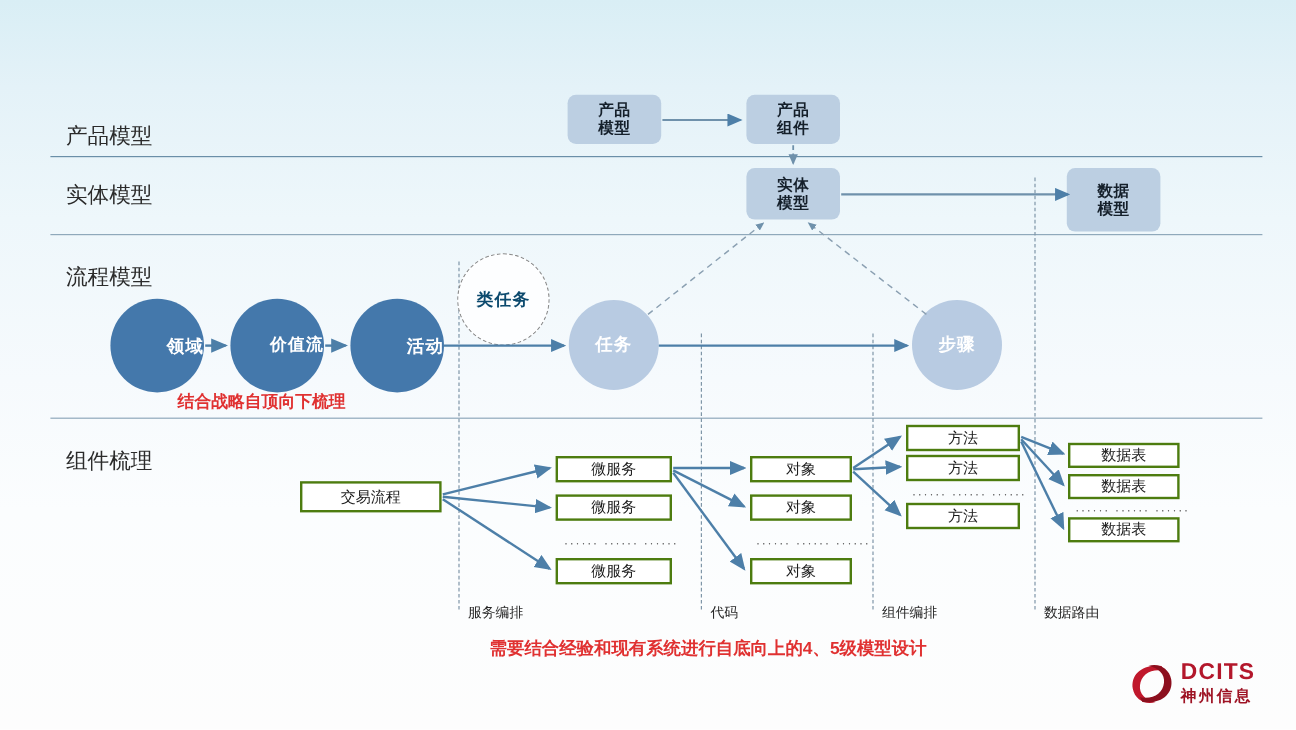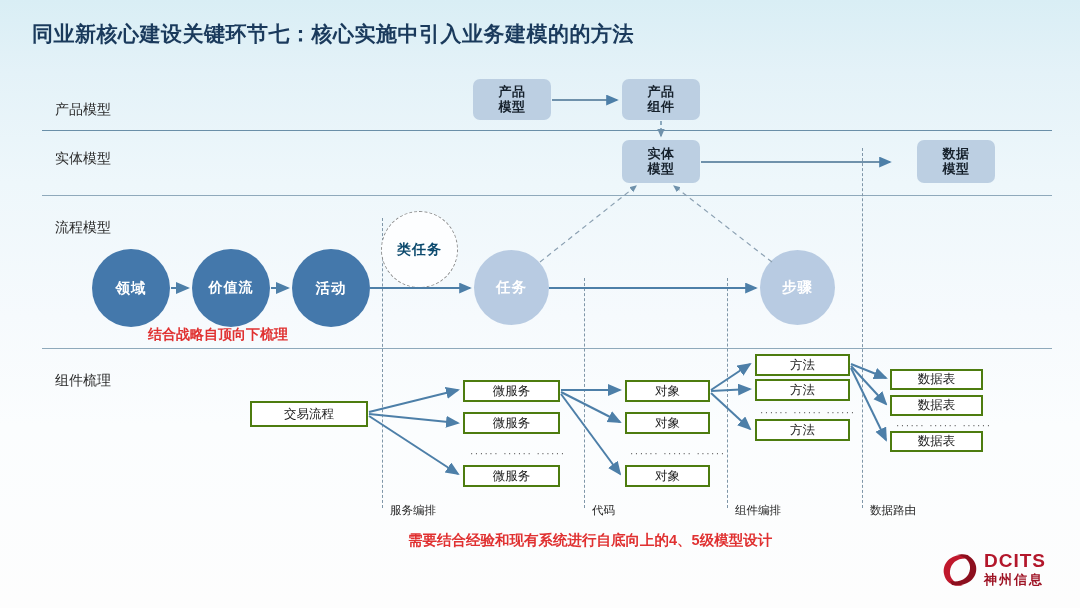--- a/index.html
+++ b/index.html
@@ -17,40 +17,40 @@
     position: absolute; left: 32px; top: 20px;
     font-size: 21px; font-weight: bold; color: #1a3a5c;
     letter-spacing: 0.5px; white-space: nowrap;
   }
 
   
   .hrule { position: absolute; height: 0; border-top: 1px solid #6a8fa8; left: 42px; width: 1010px; }
   .hrule.soft { border-top: 1px solid #8fa9bb; }
 
   .lane-label {
-    position: absolute; font-size: 14px; color: #2b2b2b; white-space: nowrap;
+    position: absolute; font-size: 18px; color: #2b2b2b; white-space: nowrap;
   }
 
   
   .rbox {
     position: absolute; background: #bccfe2; border-radius: 7px;
     display: flex; align-items: center; justify-content: center;
     text-align: center; font-size: 13px; font-weight: bold; color: #15202b;
     line-height: 1.15; letter-spacing: 0.5px;
   }
   .rbox span { display: block; }
 
   
   .circ {
     position: absolute; border-radius: 50%;
     display: flex; align-items: center; justify-content: center;
     font-size: 14.5px; font-weight: bold; color: #ffffff;
     letter-spacing: 1px; text-align: center;
   }
-  .circ.dark { background: #4478ab; }
+  .circ.dark { background: #4478ab; justify-content: flex-end; }
   .circ.light { background: #b8cbe2; color: #ffffff; }
   .circ.ghost {
     background: #fdfeff; border: 1px dashed #8c8c8c;
     color: #0c4a6e; font-size: 14px;
   }
 
   
   .pbox {
     position: absolute; background: #ffffff; border: 2px solid #4d7c0f;
     display: flex; align-items: center; justify-content: center;
@@ -89,21 +89,20 @@
               color: #b3172b; letter-spacing: 1px; font-family: "Liberation Sans", sans-serif; }
   .logo .lb { position: absolute; left: 46px; top: 23px; font-size: 13px; font-weight: bold;
               color: #9e1324; letter-spacing: 2px; }
   .logo .swirl { position: absolute; left: 0; top: 0; width: 44px; height: 44px; }
 </style>
 </head>
 <body>
 
 <div id="slide">
 
-  <div class="title">同业新核心建设关键环节七：核心实施中引入业务建模的的方法</div>
 
   <div class="hrule" style="top:130px;"></div>
   <div class="hrule soft" style="top:195px;"></div>
   <div class="hrule soft" style="top:348px;"></div>
 
   <div class="lane-label" style="left:55px; top:101px;">产品模型</div>
   <div class="lane-label" style="left:55px; top:150px;">实体模型</div>
   <div class="lane-label" style="left:55px; top:219px;">流程模型</div>
   <div class="lane-label" style="left:55px; top:372px;">组件梳理</div>
 
@@ -117,21 +116,21 @@
 模型</span>
   </div>
   <div class="rbox" style="left:622px; top:79px; width:78px; height:41px;">
     <span style="white-space:pre-line">产品
 组件</span>
   </div>
   <div class="rbox" style="left:622px; top:140px; width:78px; height:43px;">
     <span style="white-space:pre-line">实体
 模型</span>
   </div>
-  <div class="rbox" style="left:917px; top:140px; width:78px; height:43px;">
+  <div class="rbox" style="left:889px; top:140px; width:78px; height:53px;">
     <span style="white-space:pre-line">数据
 模型</span>
   </div>
 
   <div class="circ dark" style="left:92px; top:249px; width:78px; height:78px;">
     <span>领域</span>
   </div>
   <div class="circ dark" style="left:192px; top:249px; width:78px; height:78px;">
     <span style="font-size:14px">价值流</span>
   </div>

